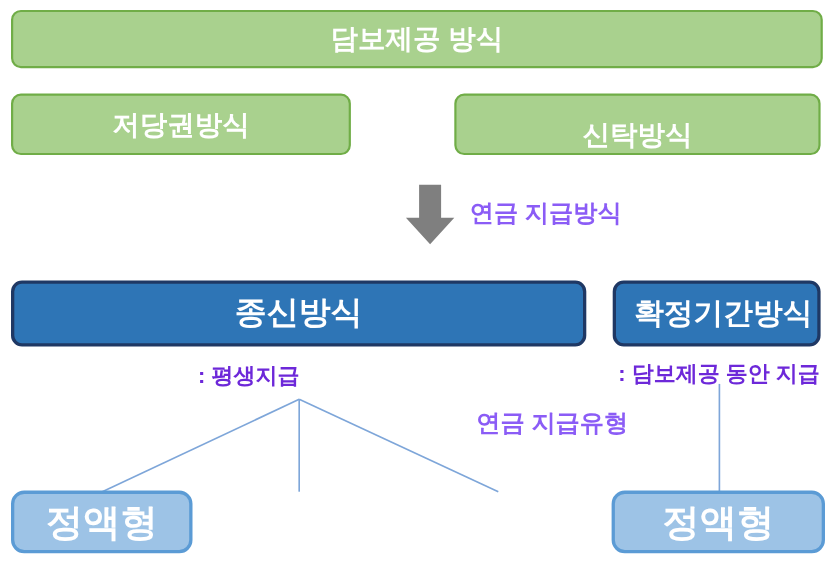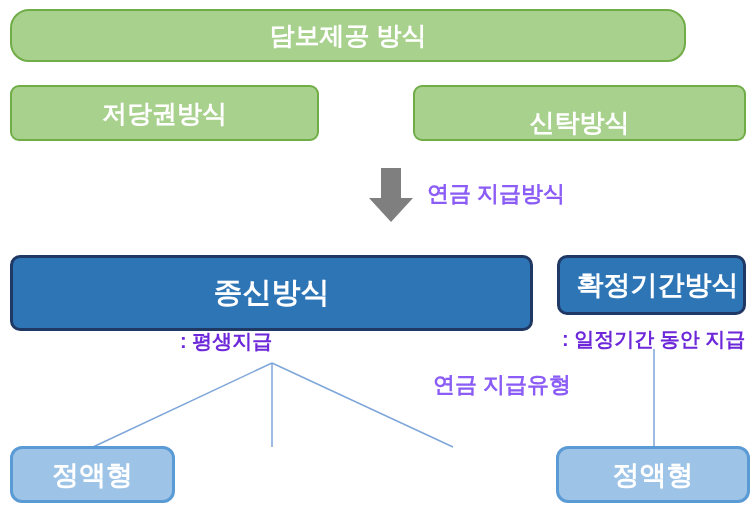--- a/index.html
+++ b/index.html
@@ -4,29 +4,29 @@
 <style>
   html,body{margin:0;padding:0;background:#fff;}
   .canvas{
     position:relative;width:756px;height:512px;background:#ffffff;overflow:hidden;
     font-family:"Liberation Sans","DejaVu Sans",sans-serif;
   }
   .box{position:absolute;display:flex;align-items:center;justify-content:center;
     box-sizing:border-box;color:#ffffff;font-weight:bold;text-align:center;}
   
   .green{background:#a9d18e;border:2px solid #70ad47;border-radius:9px;font-size:25px;}
-  .green-top{left:10px;top:9px;width:676px;height:53px;border-radius:19px;}
+  .green-top{left:10px;top:9px;width:738px;height:53px;}
   .green-left{left:10px;top:85px;width:309px;height:56px;}
   .green-right{left:413px;top:85px;width:333px;height:56px;align-items:flex-end;}
   
   .blue{background:#2e75b6;border:3px solid #1f3864;border-radius:10px;}
-  .blue-left{left:10px;top:255px;width:523px;height:76px;font-size:29px;}
+  .blue-left{left:10px;top:255px;width:523px;height:60px;font-size:29px;}
   .blue-right{left:557px;top:255px;width:189px;height:60px;font-size:27px;padding-left:12px;}
   
-  .lblue{background:#9dc3e6;border:3px solid #5b9bd5;border-radius:12px;font-size:27px;}
+  .lblue{background:#9dc3e6;border:3px solid #5b9bd5;border-radius:12px;font-size:34px;}
   .lb1{left:10px;top:446px;width:165px;height:57px;}
   .lb2{left:193px;top:446px;width:162px;height:57px;}
   .lb3{left:373px;top:446px;width:164px;height:57px;}
   .lb4{left:556px;top:446px;width:194px;height:57px;}
   
   .label{position:absolute;color:#8b5cf6;font-weight:bold;white-space:nowrap;}
   .arrow-label{left:427px;top:179px;font-size:22px;}
   .type-label{left:433px;top:370px;font-size:22px;}
   .note{position:absolute;color:#6d28d9;font-weight:bold;font-size:20px;
     text-align:left;white-space:nowrap;}
@@ -65,21 +65,21 @@
   <div class="label arrow-label">연금 지급방식</div>
 
   <div class="box blue blue-left">
     <span>종신방식</span>
   </div>
   <div class="box blue blue-right">
     <span>확정기간방식</span>
   </div>
 
   <div class="note note-left">: 평생지급</div>
-  <div class="note note-right">: 일정기간 동안 지급</div>
+  <div class="note note-right">: 담보제공 동안 지급</div>
 
   <div class="label type-label">연금 지급유형</div>
 
   <div class="box lblue lb1">
     <span>정액형</span>
   </div>
   <div class="box lblue lb4">
     <span>정액형</span>
   </div>
 

